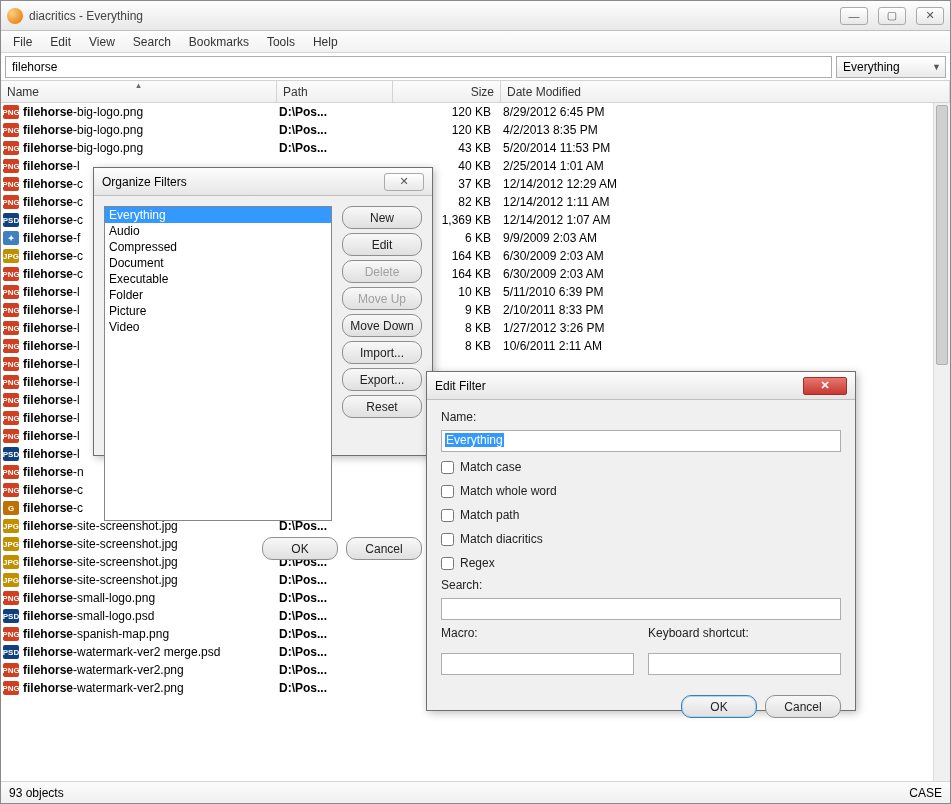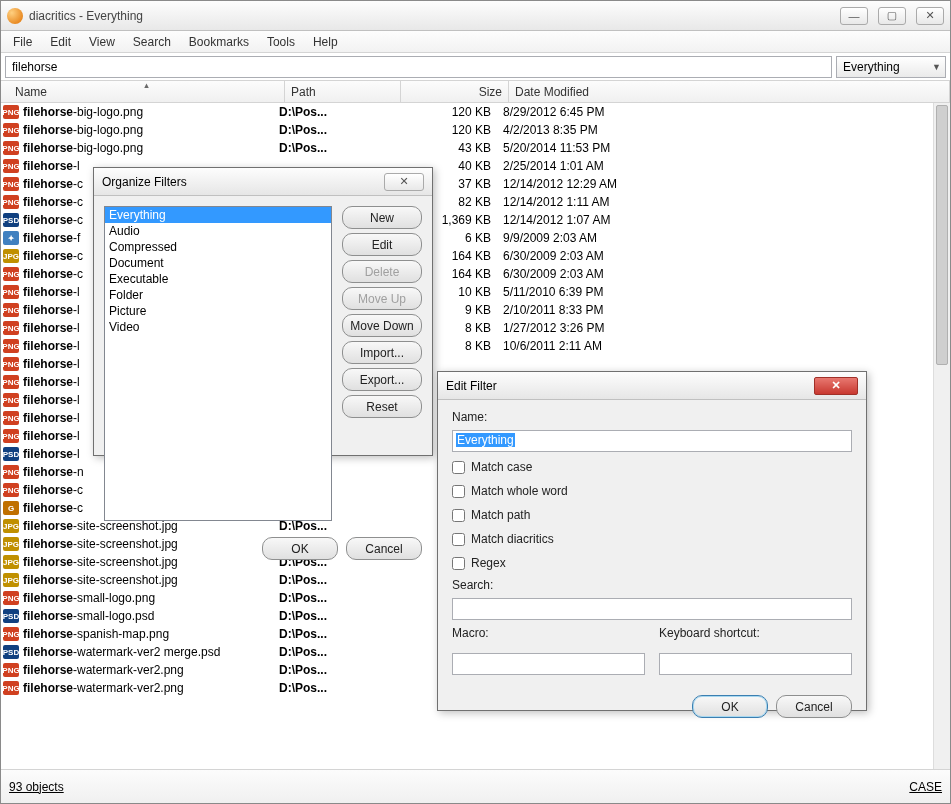--- a/index.html
+++ b/index.html
@@ -16,21 +16,21 @@
 .menubar { height: 22px; border-bottom: 1px solid #d4d4d4; display: flex; align-items: center; padding: 0 4px; gap: 2px; background: linear-gradient(#fdfdfd,#f2f2f2); }
 .menubar span { padding: 8px 8px; color: #333; }
 
 .searchbar { height: 28px; border-bottom: 1px solid #d4d4d4; display: flex; align-items: center; padding: 2px 4px; gap: 4px; }
 .searchbar input { flex: 1; height: 22px; border: 1px solid #abadb3; padding: 0 6px; }
 .filter-combo { width: 110px; height: 22px; border: 1px solid #abadb3; background: linear-gradient(#fff,#eaeaea); display: flex; align-items: center; justify-content: space-between; padding: 0 4px 0 6px; }
 .filter-combo .chev { font-size: 9px; color: #555; }
 
 .headers { height: 22px; border-bottom: 1px solid #d4d4d4; display: flex; background: linear-gradient(#fcfcfc,#f0f0f0); }
 .headers .col { border-right: 1px solid #d4d4d4; padding: 3px 6px; color: #333; display: flex; align-items: center; position: relative; }
-.col-name { width: 276px; margin-left: 8px; }
+.col-name { width: 276px; }
 .col-path { width: 116px; }
 .col-size { width: 108px; justify-content: flex-end; }
 .col-date { flex: 1; }
 .sort-ind { position: absolute; left: 50%; top: -1px; transform: translateX(-50%); font-size: 9px; color: #6a6a6a; }
 
 .filelist { flex: 1; overflow: hidden; position: relative; }
 .scrollbar { position: absolute; right: 0; top: 0; bottom: 0; width: 17px; background: #f0f0f0; border-left: 1px solid #ddd; }
 .scrollbar .thumb { position: absolute; left: 2px; right: 2px; top: 2px; height: 260px; background: #cfcfcf; border: 1px solid #b0b0b0; border-radius: 2px; }
 .row { height: 18px; display: flex; align-items: center; }
 .row .ico { width: 16px; height: 14px; margin: 0 4px 0 2px; border-radius: 2px; font-size: 8px; font-weight: bold; color: #fff; display: flex; align-items: center; justify-content: center; }
@@ -38,21 +38,21 @@
 .ico-psd { background: #104080; }
 .ico-jpg { background: #c09000; }
 .ico-fle { background: #4080c0; }
 .ico-gif { background: #c07000; }
 .row .c-name { width: 250px; white-space: nowrap; overflow: hidden; }
 .row .c-name b { font-weight: bold; }
 .row .c-path { width: 116px; padding-left: 6px; font-weight: bold; }
 .row .c-size { width: 108px; text-align: right; padding-right: 6px; }
 .row .c-date { flex: 1; padding-left: 6px; }
 
-.statusbar { height: 34px; border-top: 1px solid #d4d4d4; display: flex; align-items: center; padding: 0 8px; justify-content: space-between; background: linear-gradient(#fcfcfc,#f0f0f0); text-decoration: underline; }
+.statusbar { height: 22px; border-top: 1px solid #d4d4d4; display: flex; align-items: center; padding: 0 8px; justify-content: space-between; background: linear-gradient(#fcfcfc,#f0f0f0); }
 
 
 .dialog { position: absolute; background: #f0f0f0; border: 1px solid #707070; box-shadow: 2px 2px 8px rgba(0,0,0,0.25); }
 .dlg-title { height: 28px; background: linear-gradient(#fdfdfd,#e6e6e6); border-bottom: 1px solid #c0c0c0; display: flex; align-items: center; padding: 0 8px; justify-content: space-between; }
 .dlg-title .close-btn { width: 40px; height: 18px; border: 1px solid #aaa; border-radius: 3px; display: flex; align-items: center; justify-content: center; background: linear-gradient(#fff,#e8e8e8); font-size: 11px; color: #555; }
 .dlg-title .close-red { width: 44px; height: 18px; border: 1px solid #a03028; background: linear-gradient(#e87870,#c83830); color: #fff; border-radius: 2px; display: flex; align-items: center; justify-content: center; font-weight: bold; font-size: 11px; }
 
 .btn { height: 23px; border: 1px solid #8e8f8f; background: linear-gradient(#f8f8f8,#e0e0e0); border-radius: 10px; padding: 0 4px; display: flex; align-items: center; justify-content: center; color: #222; }
 .btn.disabled { color: #a0a0a0; }
 .btn.default { border: 1px solid #3c7fb1; box-shadow: 0 0 0 1px #a8d8f0 inset; }
@@ -62,21 +62,21 @@
 #organize .body { padding: 10px; display: flex; gap: 10px; height: 335px; }
 #organize .listbox { flex: 1; background: #fff; border: 1px solid #828790; overflow: hidden; }
 #organize .listbox .item { padding: 1px 4px; }
 #organize .listbox .item.sel { background: #3399ff; color: #fff; }
 #organize .btncol { width: 80px; display: flex; flex-direction: column; gap: 4px; }
 #organize .btncol .btn { width: 80px; }
 #organize .footer { height: 40px; border-top: 0; display: flex; justify-content: flex-end; gap: 8px; padding: 6px 10px; }
 #organize .footer .btn { width: 76px; }
 
 
-#editfilter { left: 426px; top: 371px; width: 430px; height: 340px; margin-left: 11px; }
+#editfilter { left: 426px; top: 371px; width: 430px; height: 340px; }
 #editfilter .body { padding: 10px 14px; display: flex; flex-direction: column; gap: 6px; }
 #editfilter label { color: #222; }
 #editfilter input[type=text] { height: 22px; border: 1px solid #abadb3; padding: 0 4px; width: 100%; }
 #editfilter .name-input { background: #fff; }
 #editfilter .name-input .sel { background: #3399ff; color: #fff; padding: 0 1px; }
 #editfilter .chk { display: flex; align-items: center; gap: 6px; height: 18px; }
 #editfilter .chk input { width: 13px; height: 13px; }
 #editfilter .row2 { display: flex; gap: 14px; }
 #editfilter .row2 > div { flex: 1; display: flex; flex-direction: column; gap: 13px; }
 #editfilter .footer { display: flex; justify-content: flex-end; gap: 8px; padding: 10px 14px; }

